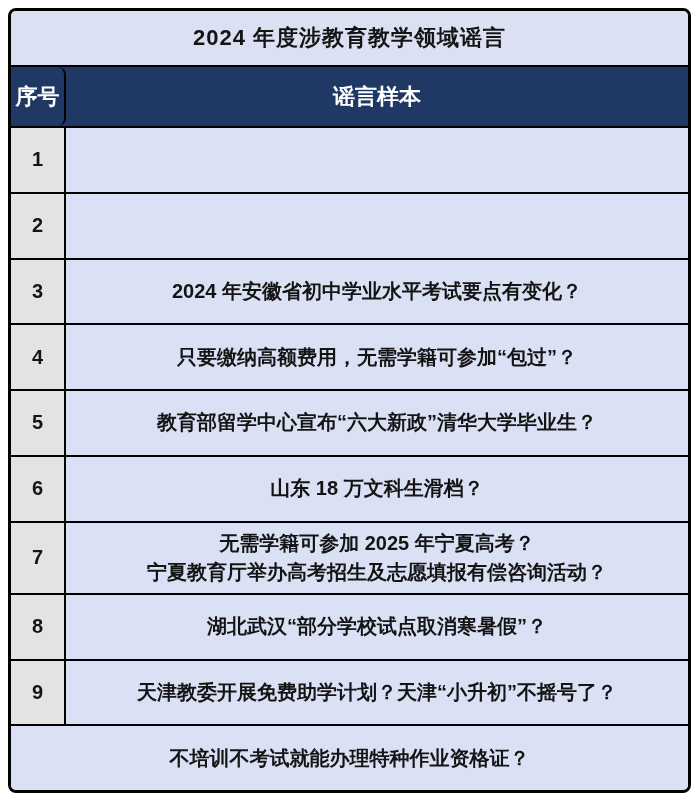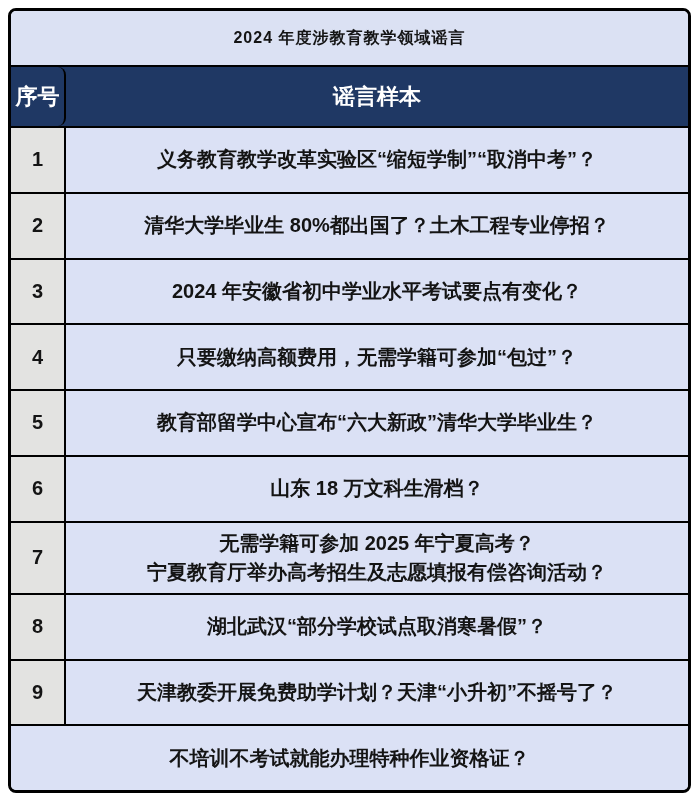--- a/index.html
+++ b/index.html
@@ -25,21 +25,21 @@
     border-radius:8px;
     overflow:hidden;
     display:flex;
     flex-direction:column;
     background: var(--cell-bg);
   }
   .title-bar{
     flex:0 0 54px;
     background: var(--title-bg);
     color: var(--text);
-    font-size:16px;
+    font-size:22px;
     font-weight:bold;
     display:flex;
     align-items:center;
     justify-content:center;
     letter-spacing:1px;
   }
   .header-row{
     flex:0 0 61px;
     display:flex;
     border-top:2px solid var(--border);
@@ -94,26 +94,24 @@
   <div class="title-bar">2024 年度涉教育教学领域谣言</div>
 
   <div class="header-row">
     <div class="cell no">序号</div>
     <div class="cell text">谣言样本</div>
   </div>
 
   <div class="rows" id="rows">
   <div class="row">
     <div class="cell no">1</div>
-    <div class="cell text">义务教育教学改革实验区“缩短学制”“取消中考”？</div>
   </div>
 
   <div class="row">
     <div class="cell no">2</div>
-    <div class="cell text">清华大学毕业生 80%都出国了？土木工程专业停招？</div>
   </div>
 
   <div class="row">
     <div class="cell no">3</div>
     <div class="cell text">2024 年安徽省初中学业水平考试要点有变化？</div>
   </div>
 
   <div class="row">
     <div class="cell no">4</div>
     <div class="cell text">只要缴纳高额费用，无需学籍可参加“包过”？</div>

